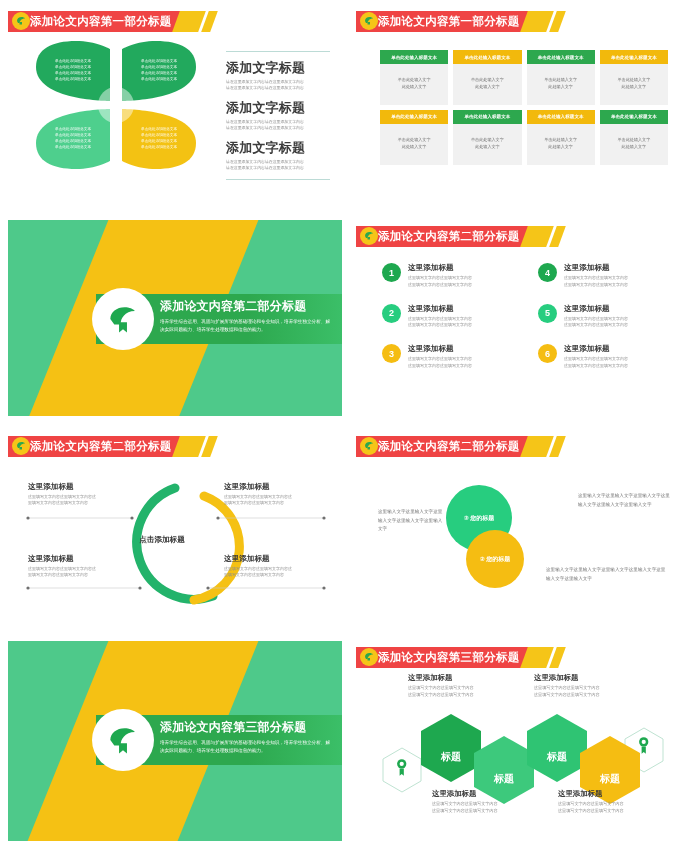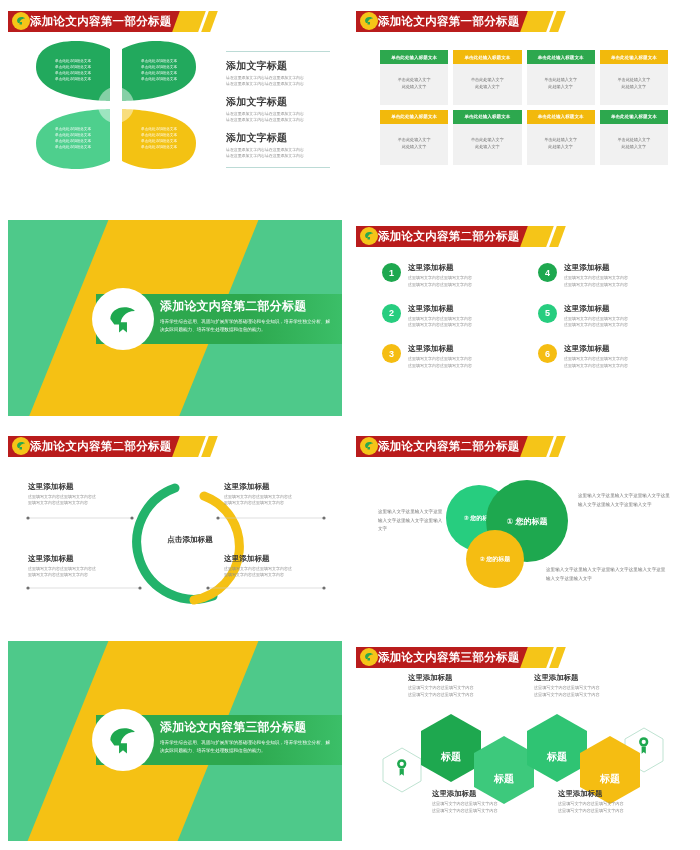--- a/index.html
+++ b/index.html
@@ -34,21 +34,21 @@
   .hdr {
     position: absolute;
     left: 0; top: 6px;
     height: 21px;
     display: flex;
     align-items: center;
   }
   .hdr-bar {
     position: relative;
     height: 21px;
-    background: #b91c1c;
+    background: #ef4444;
     display: flex;
     align-items: center;
     padding: 0 8px 0 22px;
     box-sizing: border-box;
   }
   .hdr-title {
     color: #ffffff;
     font-size: 11.5px;
     font-weight: bold;
     letter-spacing: .3px;
@@ -106,21 +106,21 @@
   .petal-core {
     position:absolute; left:62px; top:46px; width:36px; height:36px;
     border-radius:50%; background:rgba(255,255,255,.45);
   }
 
   .txtpanel { position:absolute; left:218px; top:46px; width:104px; }
   .txtpanel .rule { height:1px; background:#bcdbd6; margin:0 0 7px 0; }
   .txtpanel .rule-b { height:1px; background:#bcdbd6; margin:7px 0 0 0; }
   .tp-block { margin-bottom: 8px; }
   .tp-h {
-    font-size: 10px; font-weight: bold; color: #3c3c3c; letter-spacing:.2px;
+    font-size: 13px; font-weight: bold; color: #3c3c3c; letter-spacing:.2px;
     margin-bottom: 2px;
   }
   .tp-l { font-size: 3.9px; color:#8a8a8a; line-height: 1.55; }
 
   
   .grid {
     position: absolute; left: 24px; top: 45px;
     width: 288px;
     display: grid;
     grid-template-columns: repeat(4, 1fr);
@@ -179,21 +179,21 @@
     display:flex; align-items:center; justify-content:center;
     margin-top:1px;
   }
   .num-txt { padding-top:1px; }
   .num-h { font-size:7.6px; font-weight:bold; color:#3a3a3a; margin-bottom:2px; }
   .num-l { font-size:4px; color:#8c8c8c; line-height:1.7; }
 
   
   .ring-wrap { position:absolute; left:0; top:0; width:334px; height:196px; }
   .ring-center {
-    position:absolute; left:132px; top:105px; width:100px;
+    position:absolute; left:104px; top:105px; width:100px;
     text-align:center; font-size:7.6px; font-weight:bold; color:#3a3a3a;
   }
   .ring-block { position:absolute; width:98px; }
   .rb-h { font-size:7.6px; font-weight:bold; color:#3a3a3a; margin-bottom:2px; }
   .rb-l { font-size:4px; color:#8d8d8d; line-height:1.6; }
   .rb1 { left:20px;  top:52px; }
   .rb2 { left:216px; top:52px; }
   .rb3 { left:20px;  top:124px; }
   .rb4 { left:216px; top:124px; }
 
@@ -546,21 +546,20 @@
             </svg>
         </div>
         <span class="hdr-title">添加论文内容第二部分标题</span>
       </div>
       <div class="hdr-slash"></div>
       <div class="hdr-slash2"></div>
     </div>
 
     <div class="venn">
       <div class="v-circle v-c3">③ 您的标题</div>
-      <div class="v-circle v-c1">① 您的标题</div>
       <div class="v-circle v-c2">② 您的标题</div>
       <div class="v-txt vt-left">这里输入文字这里输入文字这里输入文字这里输入文字这里输入文字</div>
       <div class="v-txt vt-right">这里输入文字这里输入文字这里输入文字这里输入文字这里输入文字这里输入文字</div>
       <div class="v-txt vt-bot">这里输入文字这里输入文字这里输入文字这里输入文字这里输入文字这里输入文字</div>
     </div>
   </div>
 
   <div class="slide s7">
     <div class="div-bg"></div>
     <div class="div-band"></div>

